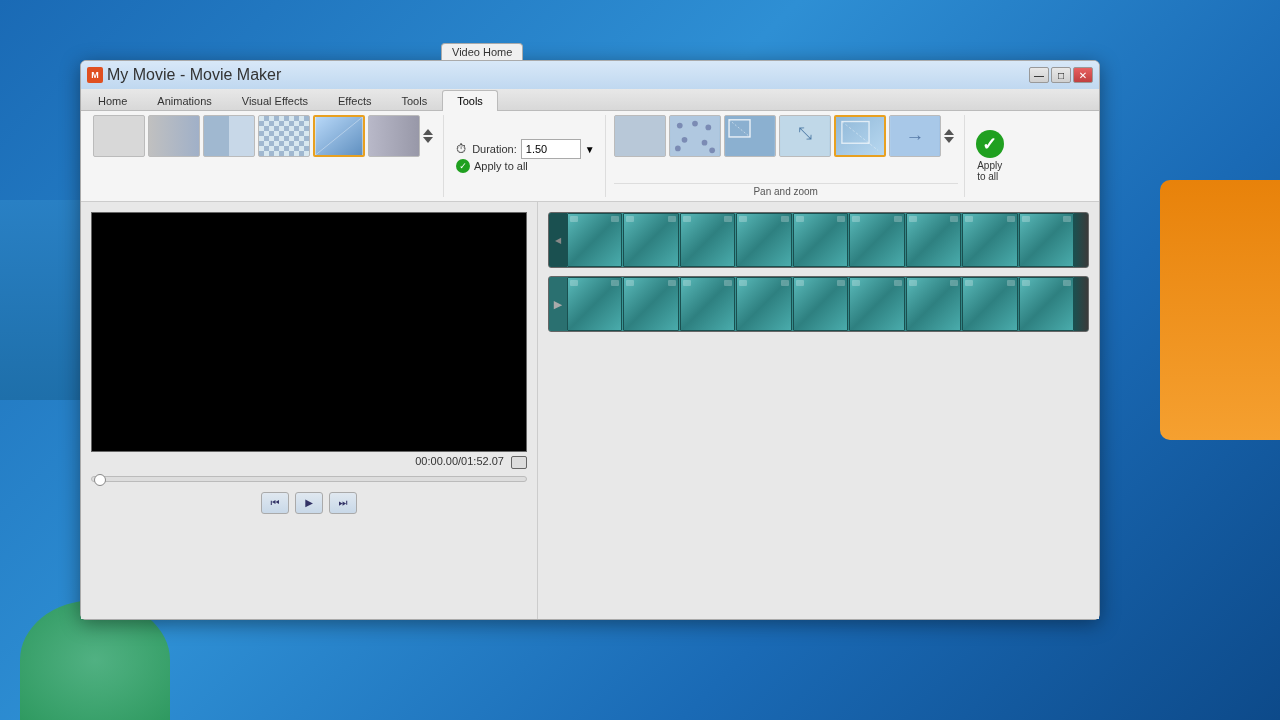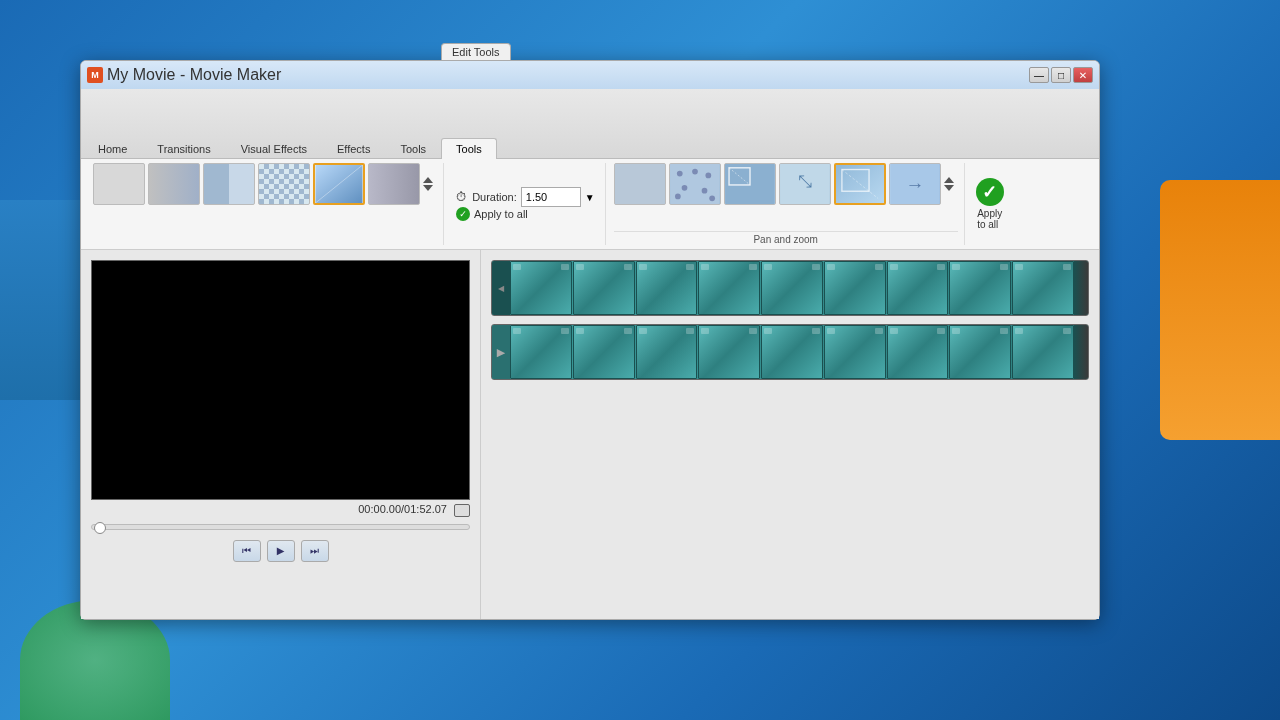--- a/index.html
+++ b/index.html
@@ -113,21 +113,20 @@
     .ribbon-tab {
       padding: 4px 14px;
       font-size: 11px;
       cursor: pointer;
       border: 1px solid transparent;
       border-bottom: none;
       color: #333;
       border-radius: 3px 3px 0 0;
       position: relative;
       top: 1px;
-      margin-top: 48px;
     }
     .ribbon-tab.active {
       background: #f5f5f5;
       border-color: #bbb;
       border-bottom-color: #f5f5f5;
       color: #000;
     }
     .ribbon-content {
       display: flex;
       align-items: stretch;
@@ -268,21 +267,21 @@
 
     
     .main-content {
       display: flex;
       flex: 1;
       overflow: hidden;
     }
 
     
     .preview-panel {
-      width: 400px;
+      width: 457px;
       background: #e8e8e8;
       display: flex;
       flex-direction: column;
       padding: 10px;
       border-right: 1px solid #ccc;
     }
     .preview-screen {
       width: 100%;
       flex: 1;
       background: #000;
@@ -490,33 +489,33 @@
 
 <div class="bg-left-box"></div>
 <div class="bg-right-box"></div>
 <div class="bg-bottom-left"></div>
 
 <div class="window">
 
   <div class="title-bar">
     <div class="title-bar-icon">M</div>
     <span class="title-bar-title">My Movie - Movie Maker</span>
-    <div class="video-tools-tab">Edit Tools</div>
+    <div class="video-tools-tab">Video Home</div>
     <div class="title-controls">
       <div class="title-btn">—</div>
       <div class="title-btn">□</div>
       <div class="title-btn close">✕</div>
     </div>
   </div>
 
   <div class="ribbon">
 
     <div class="ribbon-tabs">
       <div class="ribbon-tab">Home</div>
-      <div class="ribbon-tab">Transitions</div>
+      <div class="ribbon-tab">Animations</div>
       <div class="ribbon-tab">Visual Effects</div>
       <div class="ribbon-tab">Effects</div>
       <div class="ribbon-tab">Tools</div>
       <div class="ribbon-tab active">Tools</div>
     </div>
 
     <div class="ribbon-content">
 
       <div class="ribbon-section">
         <div class="ribbon-items-row">

